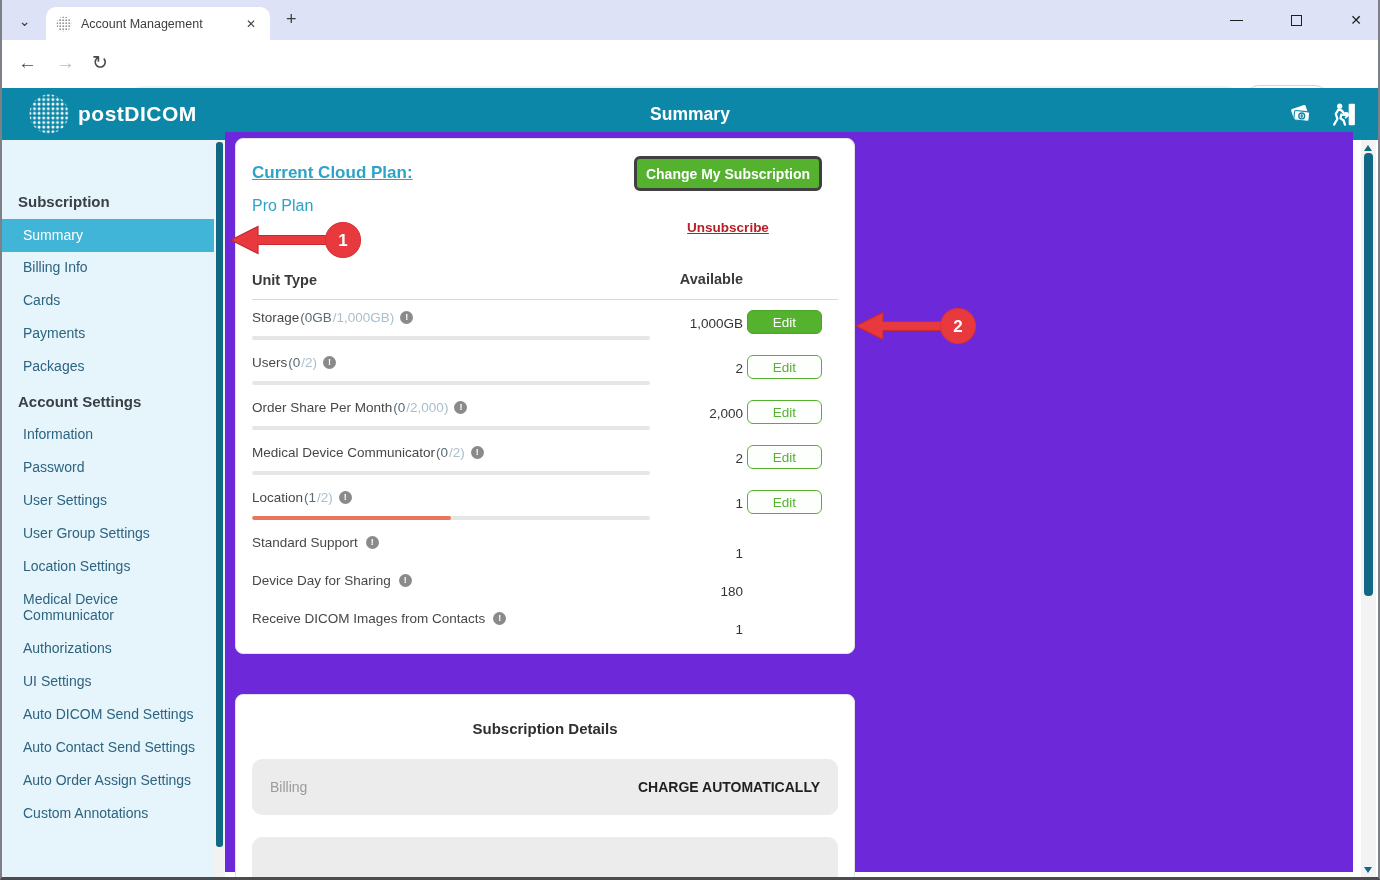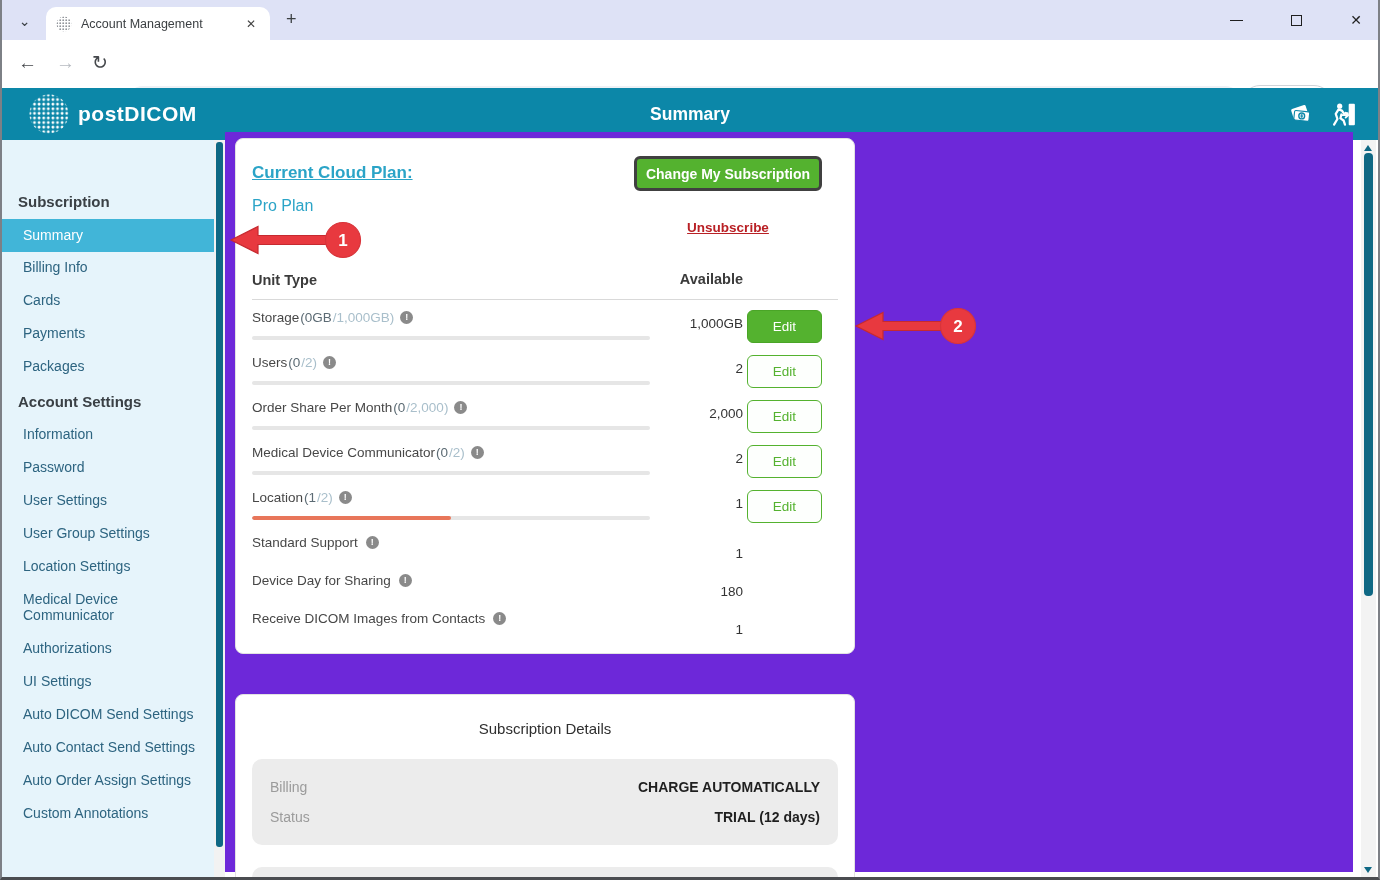--- a/index.html
+++ b/index.html
@@ -75,25 +75,25 @@
   .unit-row.plain { height:38px; }
   .unit-label { font-size:13.5px; color:#474747; display:flex; align-items:center; gap:1px; padding-top:2px; }
   .u-cur { color:#5c6b74; }
   .u-max { color:#a9bfcb; }
   .info-icon { display:inline-block; width:13px; height:13px; background:#8a8a8a; border-radius:50%;
                color:#fff; font-size:9px; font-weight:bold; text-align:center; line-height:13px; margin-left:5px; }
   .bar { position:absolute; left:0; top:28px; width:398px; height:4px; background:#e6e6e6; border-radius:2px; overflow:hidden; }
   .fill { height:100%; background:#e8765a; border-radius:2px; }
   .avail { position:absolute; right:95px; top:8px; font-size:13.5px; color:#333; }
   .unit-row.plain .avail { top:13px; }
-  .edit { position:absolute; right:16px; top:2px; width:75px; height:33px; border:1px solid #54b22f; border-radius:6px;
+  .edit { position:absolute; right:16px; top:2px; width:75px; height:24px; border:1px solid #54b22f; border-radius:6px;
           background:#fdfffd; color:#54b22f; font-size:13.5px; font-family:inherit; cursor:pointer; }
   .edit.filled { background:#54b22f; color:#fff; border-color:#4aa527; }
 
-  .details-title { text-align:center; font-size:15px; font-weight:normal; color:#2f2f2f; margin-top:9px; }
+  .details-title { text-align:center; font-size:15px; font-weight:bold; color:#2f2f2f; margin-top:9px; }
   .gray-box { position:relative; margin-top:22px; background:#ececec; border-radius:10px; padding:13px 18px; }
   .detail-row { position:relative; height:30px; }
   .d-label { font-size:14px; color:#9b9b9b; line-height:30px; }
   .d-value { position:absolute; right:0; top:0; font-size:14px; font-weight:bold; color:#1f1f1f; line-height:30px; }
   .gray-box.stub { height:80px; }
 
   
   .vscroll { position:absolute; right:2px; top:140px; width:15px; height:738px; background:#f3f3f3; }
   .v-arrow { position:absolute; left:3px; width:0; height:0; border-left:4.5px solid transparent; border-right:4.5px solid transparent; cursor:pointer; }
   .v-arrow.up { top:5px; border-bottom:6px solid #0f6884; }
@@ -371,24 +371,20 @@
 
     <section class="card card2">
       <div class="details-title">Subscription Details</div>
       <div class="gray-box">
         <div>
   <div class="detail-row">
     <span class="d-label">Billing</span>
     <span class="d-value">CHARGE AUTOMATICALLY</span>
   </div>
 
-  <div class="detail-row">
-    <span class="d-label">Status</span>
-    <span class="d-value">TRIAL (12 days)</span>
-  </div>
 </div>
       </div>
       <div class="gray-box stub"></div>
     </section>
   </main>
 
   <div class="vscroll">
     <div class="v-arrow up"></div>
     <div class="v-thumb"></div>
     <div class="v-arrow down"></div>

